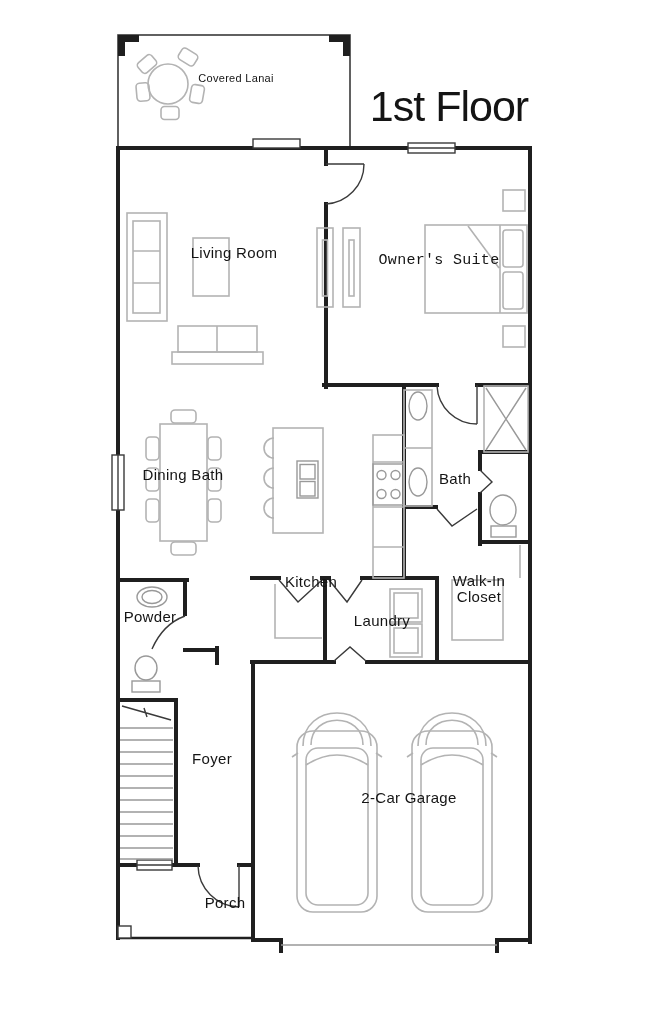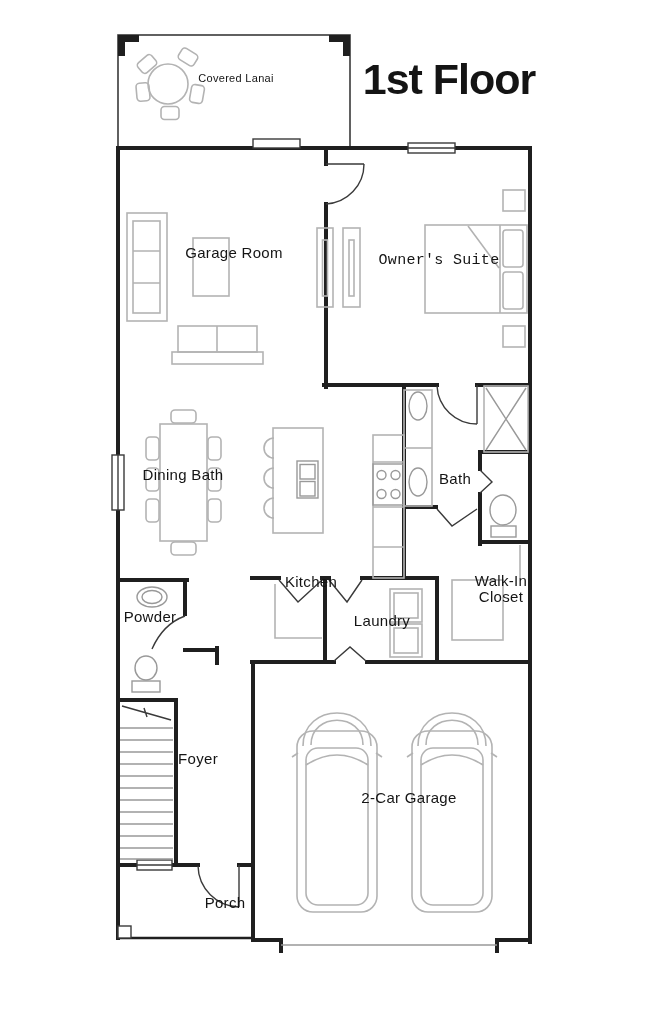--- a/index.html
+++ b/index.html
@@ -15,22 +15,22 @@
   .thin{stroke:var(--doors);stroke-width:1.6;fill:none;}
   .door{stroke:var(--doors);stroke-width:1.4;fill:none;}
   .win{fill:#ffffff;stroke:var(--doors);stroke-width:1.4;}
   .furn{stroke:var(--furniture);fill:none;stroke-width:1.6;}
   .furnd{stroke:var(--furniture-dark);fill:none;stroke-width:1.4;}
   .blk{fill:var(--walls);stroke:none;}
   .room-label{position:absolute;transform:translate(-50%,-50%);
     font-size:15px;line-height:1.07;color:var(--text);white-space:nowrap;letter-spacing:.3px;}
   .room-label.wrap{white-space:normal;width:74px;text-align:center;}
   .room-label.sm{font-size:11px;}
-  .plan-title{position:absolute;transform:translate(-50%,-50%);font-weight:700;
-    font-size:43px;letter-spacing:-1px;color:var(--text);white-space:nowrap;}
+  .plan-title{position:absolute;transform:translate(-50%,-50%);font-weight:400;
+    font-size:43px;letter-spacing:-1px;color:var(--text);white-space:nowrap;margin-top:27px;}
 </style>
 </head>
 <body>
 
 <div class="stage">
   <svg width="650" height="1015" viewBox="0 0 650 1015">
 
     <g>
       <rect class="thin" x="118" y="35" width="232" height="113"></rect>
       <path class="blk" d="M118,35 h21 v7 h-14 v14 h-7 z"></path>
@@ -240,24 +240,24 @@
         <path class="furn" d="M421,765 Q452,745 483,765"></path>
         <path class="furn" d="M407,757 l6,-4 M497,757 l-6,-4"></path>
       </g>
     </g>
 
     <rect class="win" x="118" y="926" width="13" height="12" stroke="var(--walls)" stroke-width="2.5"></rect>
   </svg>
 
   <div class="plan-title" style="left:449px;top:79px;">1st Floor</div>
   <div class="room-label sm" style="left:236px;top:79px;">Covered Lanai</div>
-  <div class="room-label" style="left:234px;top:253px;">Garage Room</div>
+  <div class="room-label" style="left:234px;top:253px;">Living Room</div>
   <div class="room-label" style="left:439px;top:261px;font-family:Liberation Mono, monospace;">Owner's Suite</div>
   <div class="room-label" style="left:183px;top:475px;">Dining Bath</div>
   <div class="room-label" style="left:455px;top:443px;margin-top:36px;">Bath</div>
   <div class="room-label" style="left:311px;top:552px;margin-top:30px;">Kitchen</div>
-  <div class="room-label wrap" style="left:501px;top:589px;">Walk-In Closet</div>
+  <div class="room-label wrap" style="left:479px;top:589px;">Walk-In Closet</div>
   <div class="room-label" style="left:150px;top:617px;">Powder</div>
   <div class="room-label" style="left:382px;top:621px;text-align:center;">Laundry</div>
-  <div class="room-label" style="left:198px;top:759px;text-align:right;">Foyer</div>
+  <div class="room-label" style="left:212px;top:759px;text-align:right;">Foyer</div>
   <div class="room-label" style="left:409px;top:798px;">2-Car Garage</div>
   <div class="room-label" style="left:185px;top:903px;margin-left:40px;">Porch</div>
 </div>
 
 </body></html>

